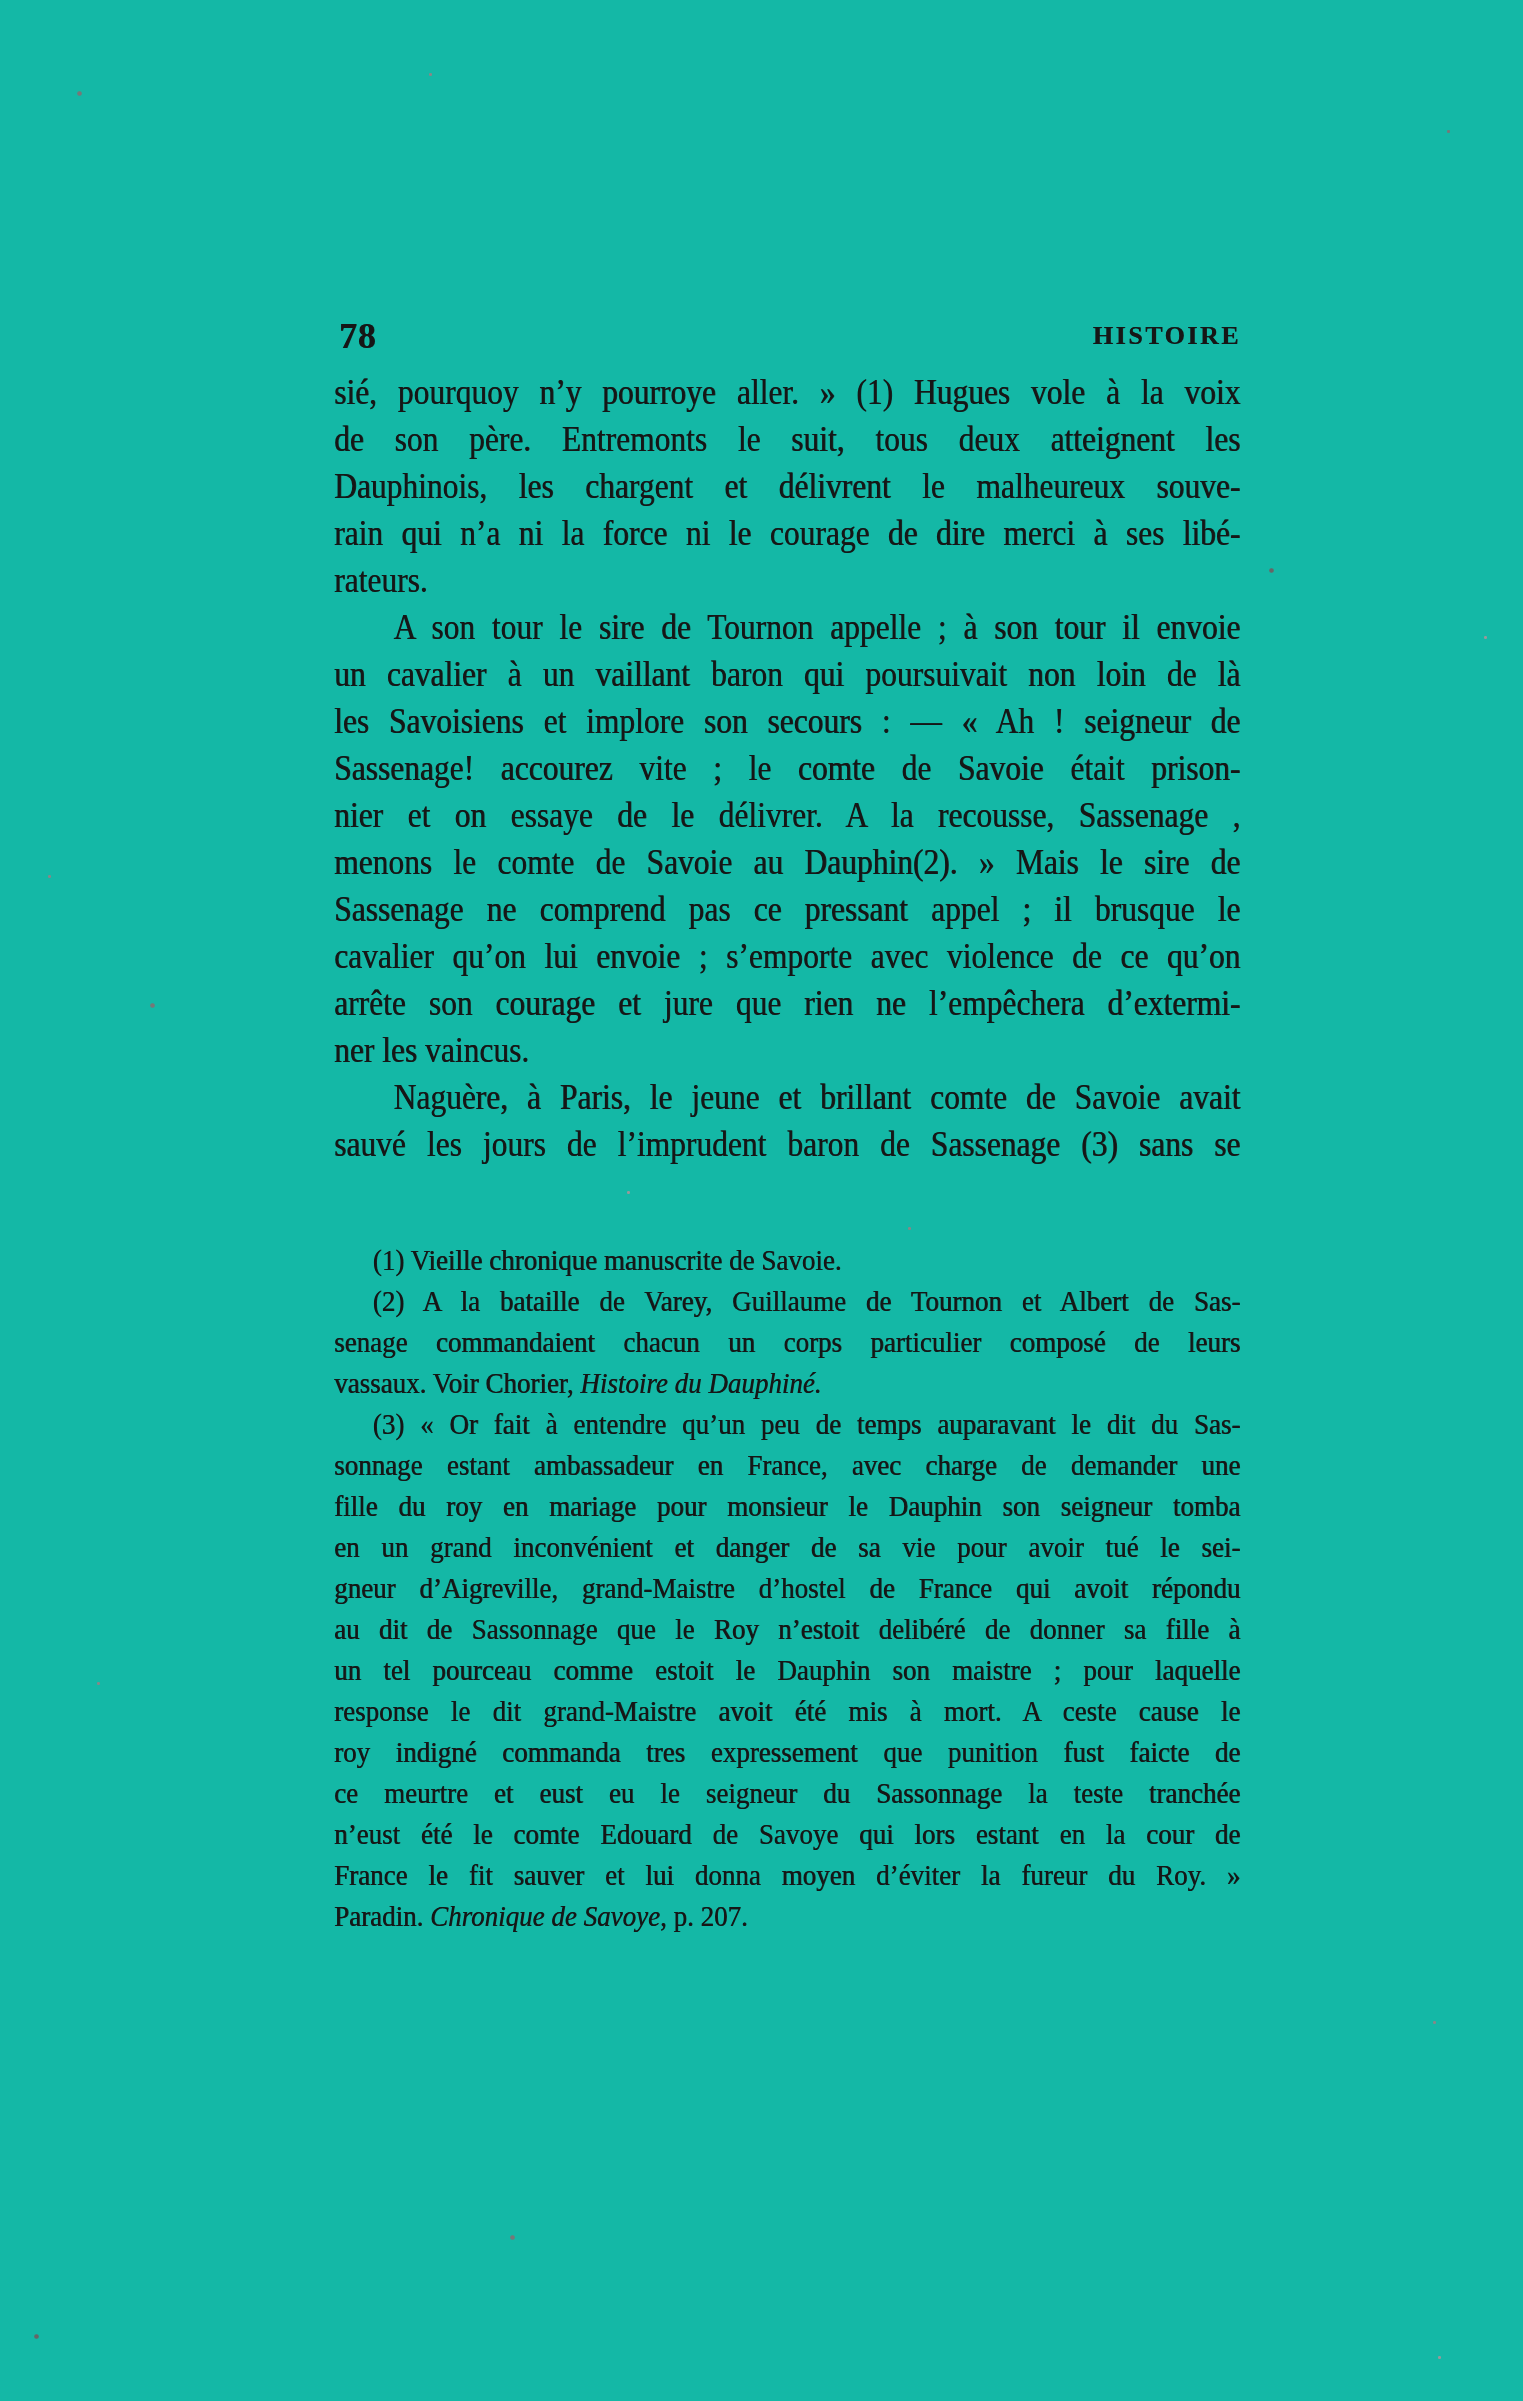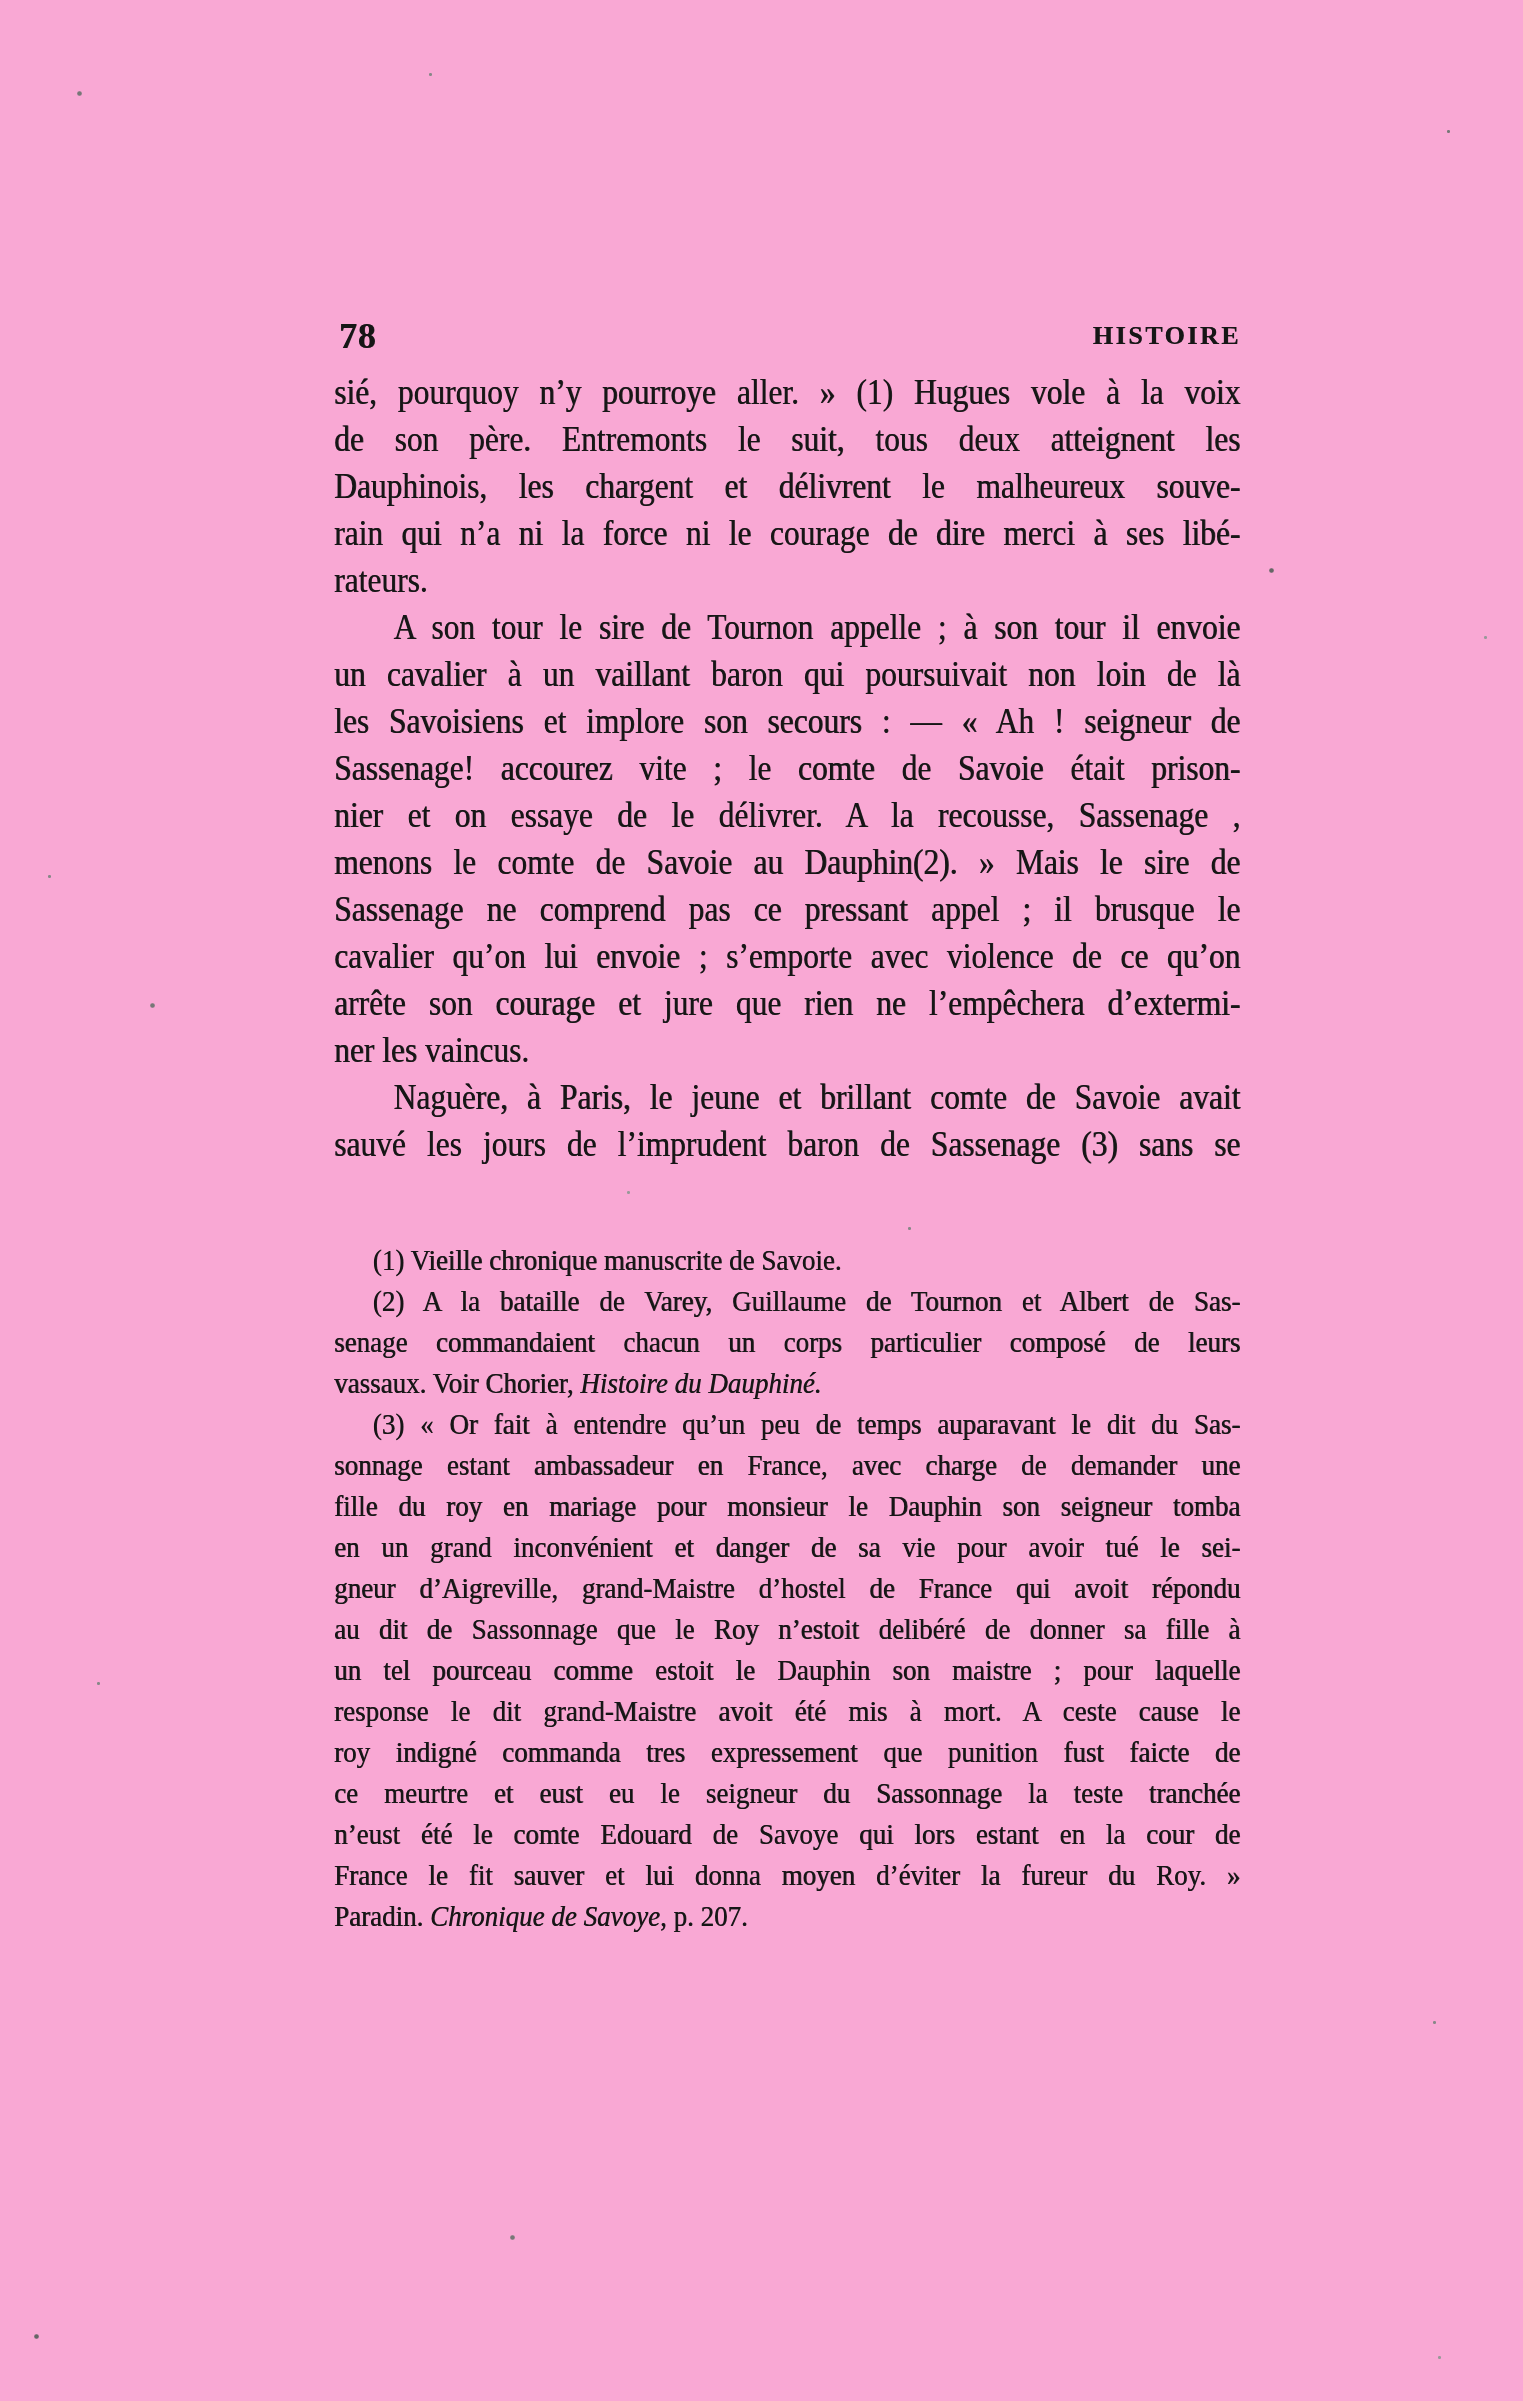--- a/index.html
+++ b/index.html
@@ -4,21 +4,21 @@
 <style>
   html,body{margin:0;padding:0;}
   body{
     width:1523px;height:2401px;
     background:#ffffff;
     font-family:"Liberation Serif","DejaVu Serif",serif;
     color:#161616;
     position:relative;
     overflow:hidden;
   }
-  .page{position:absolute;inset:0;background:#f9a8d4;}
+  .page{position:absolute;inset:0;background:#14b8a6;}
   
   .header{position:absolute;left:334px;top:315px;width:907px;height:49px;}
   .pagenum{
     position:absolute;left:5px;top:0;
     font-size:36px;font-weight:bold;letter-spacing:0.8px;
     text-shadow:0.5px 0 0 rgba(22,22,22,.8);
   }
   .runtitle{
     position:absolute;left:0;right:0;top:5.8px;text-align:right;
     font-size:26px;font-weight:bold;letter-spacing:2.5px;

